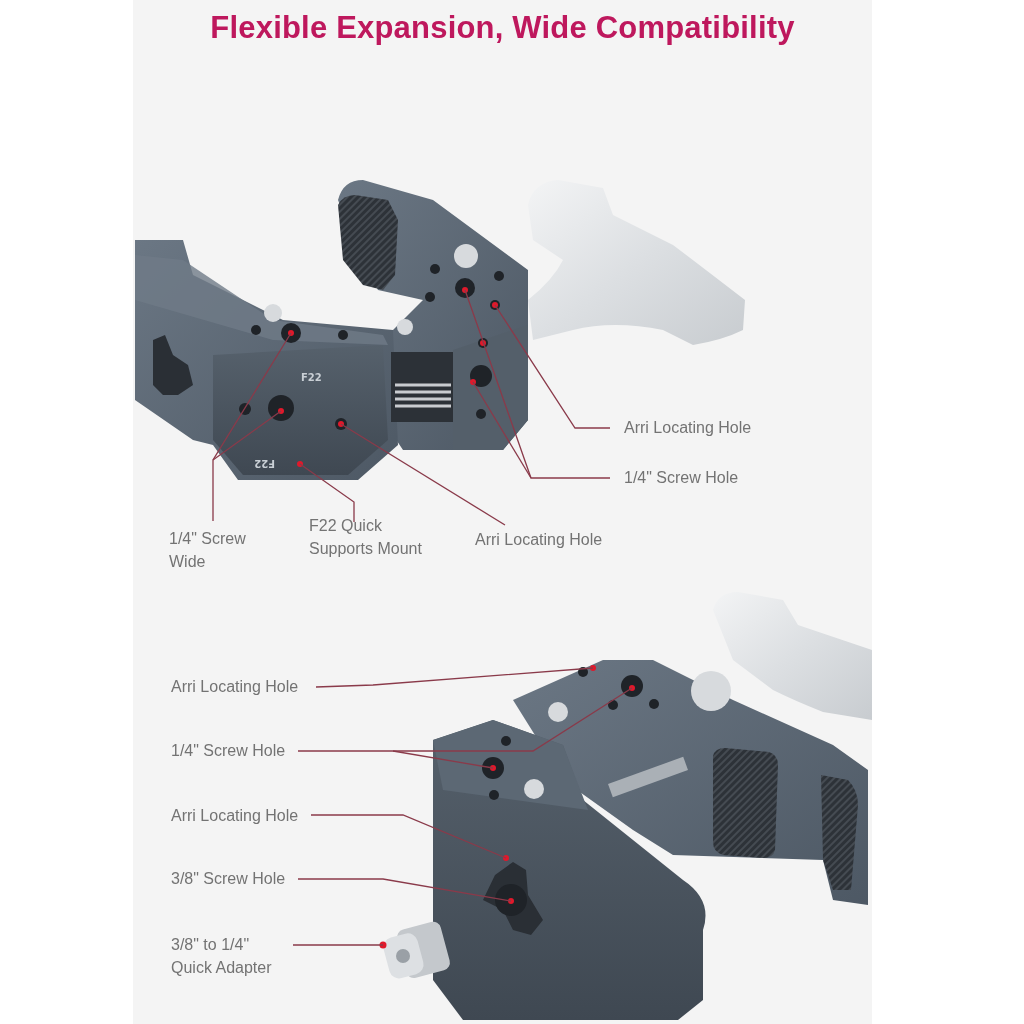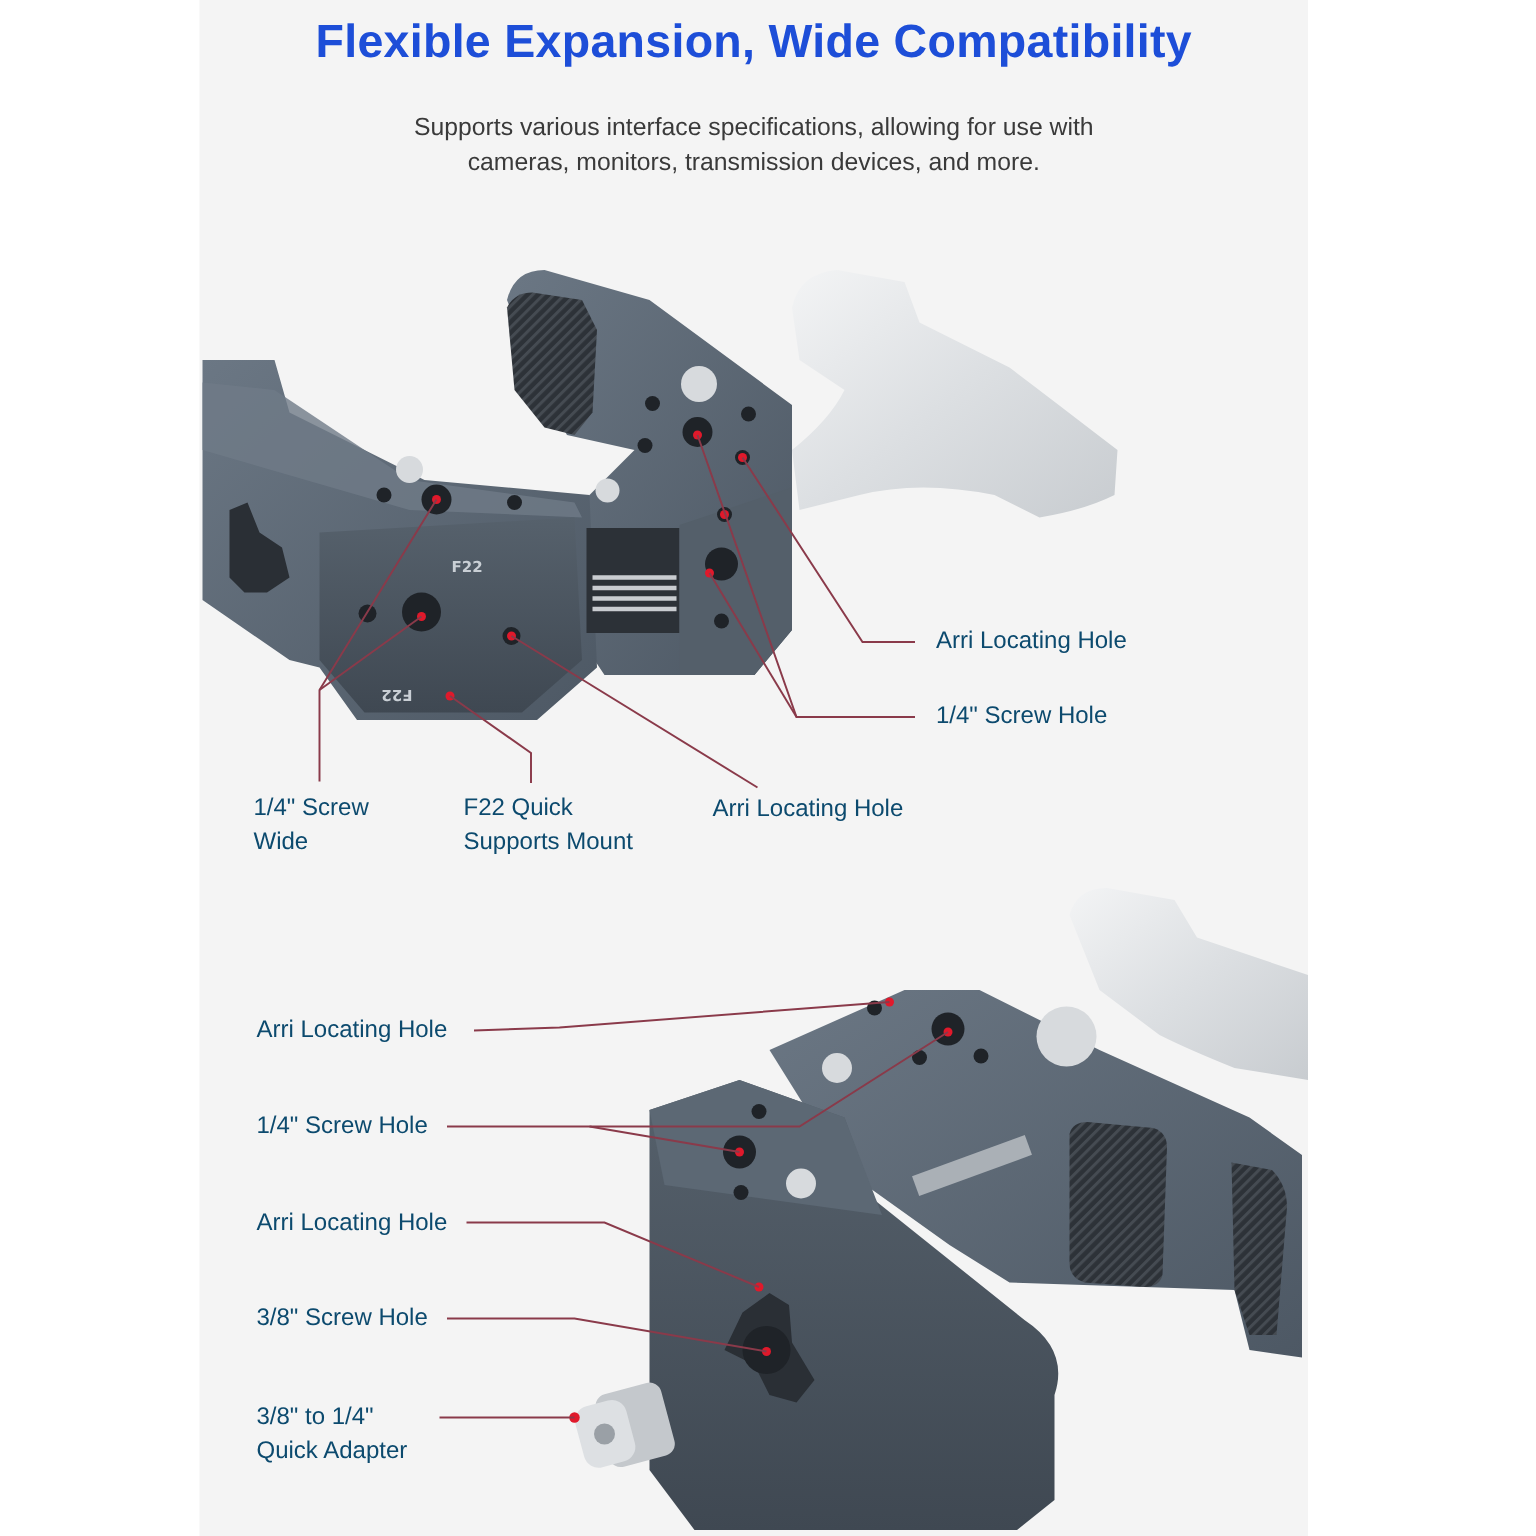--- a/index.html
+++ b/index.html
@@ -4,43 +4,39 @@
   <style>
     * { box-sizing: border-box; margin: 0; padding: 0; }
     html, body { width: 1024px; height: 1024px; background: #ffffff; overflow: hidden; }
     body { font-family: "Liberation Sans", "DejaVu Sans", sans-serif; color: #1e1e1e; position: relative; }
     .panel {
       position: absolute; left: 133px; top: 0; width: 739px; height: 1024px;
       background: #f4f4f4; overflow: hidden;
     }
     .title {
       position: absolute; left: 0; top: 10px; width: 100%; text-align: center;
-      font-size: 31px; font-weight: 700; color: #1d4ed8; letter-spacing: 0.2px;
+      font-size: 31px; font-weight: 700; color: #be185d; letter-spacing: 0.2px;
     }
     .subtitle {
       position: absolute; left: 0; top: 74px; width: 100%; text-align: center;
       font-size: 16.5px; line-height: 23px; color: #3a3a3a;
     }
     .subtitle span { display: block; }
     .label {
-      position: absolute; font-size: 16px; line-height: 23px; color: #0c4a6e; white-space: nowrap;
+      position: absolute; font-size: 16px; line-height: 23px; color: #737373; white-space: nowrap;
     }
     .label span { display: block; }
     svg.art { position: absolute; left: 0; top: 0; }
   </style>
 </head>
 <body>
 
 <div class="panel">
 
   <div class="title">Flexible Expansion, Wide Compatibility</div>
-  <div class="subtitle">
-    <span>Supports various interface specifications, allowing for use with</span>
-    <span>cameras, monitors, transmission devices, and more.</span>
-  </div>
 
   <svg class="art" width="739" height="1024" viewBox="0 0 739 1024">
     <defs>
       <linearGradient id="metal" x1="0" y1="0" x2="1" y2="1">
         <stop offset="0" stop-color="#6b7784"></stop>
         <stop offset="1" stop-color="#4d5864"></stop>
       </linearGradient>
       <linearGradient id="metalDark" x1="0" y1="0" x2="0" y2="1">
         <stop offset="0" stop-color="#56616c"></stop>
         <stop offset="1" stop-color="#3f4852"></stop>
@@ -176,21 +172,21 @@
       </g>
     </g>
   </svg>
 
   <div class="label" style="left:491px; top:416px;">Arri Locating Hole</div>
   <div class="label" style="left:491px; top:466px;">1/4" Screw Hole</div>
   <div class="label" style="left:36px; top:527px;">
     <span>1/4" Screw</span>
     <span>Wide</span>
   </div>
-  <div class="label" style="left:176px; top:527px;">
+  <div class="label" style="left:176px; top:514px;">
     <span>F22 Quick</span>
     <span>Supports Mount</span>
   </div>
   <div class="label" style="left:342px; top:528px;">Arri Locating Hole</div>
 
   <div class="label" style="left:38px; top:675px;">Arri Locating Hole</div>
   <div class="label" style="left:38px; top:739px;">1/4" Screw Hole</div>
   <div class="label" style="left:38px; top:804px;">Arri Locating Hole</div>
   <div class="label" style="left:38px; top:867px;">3/8" Screw Hole</div>
   <div class="label" style="left:38px; top:933px;">

